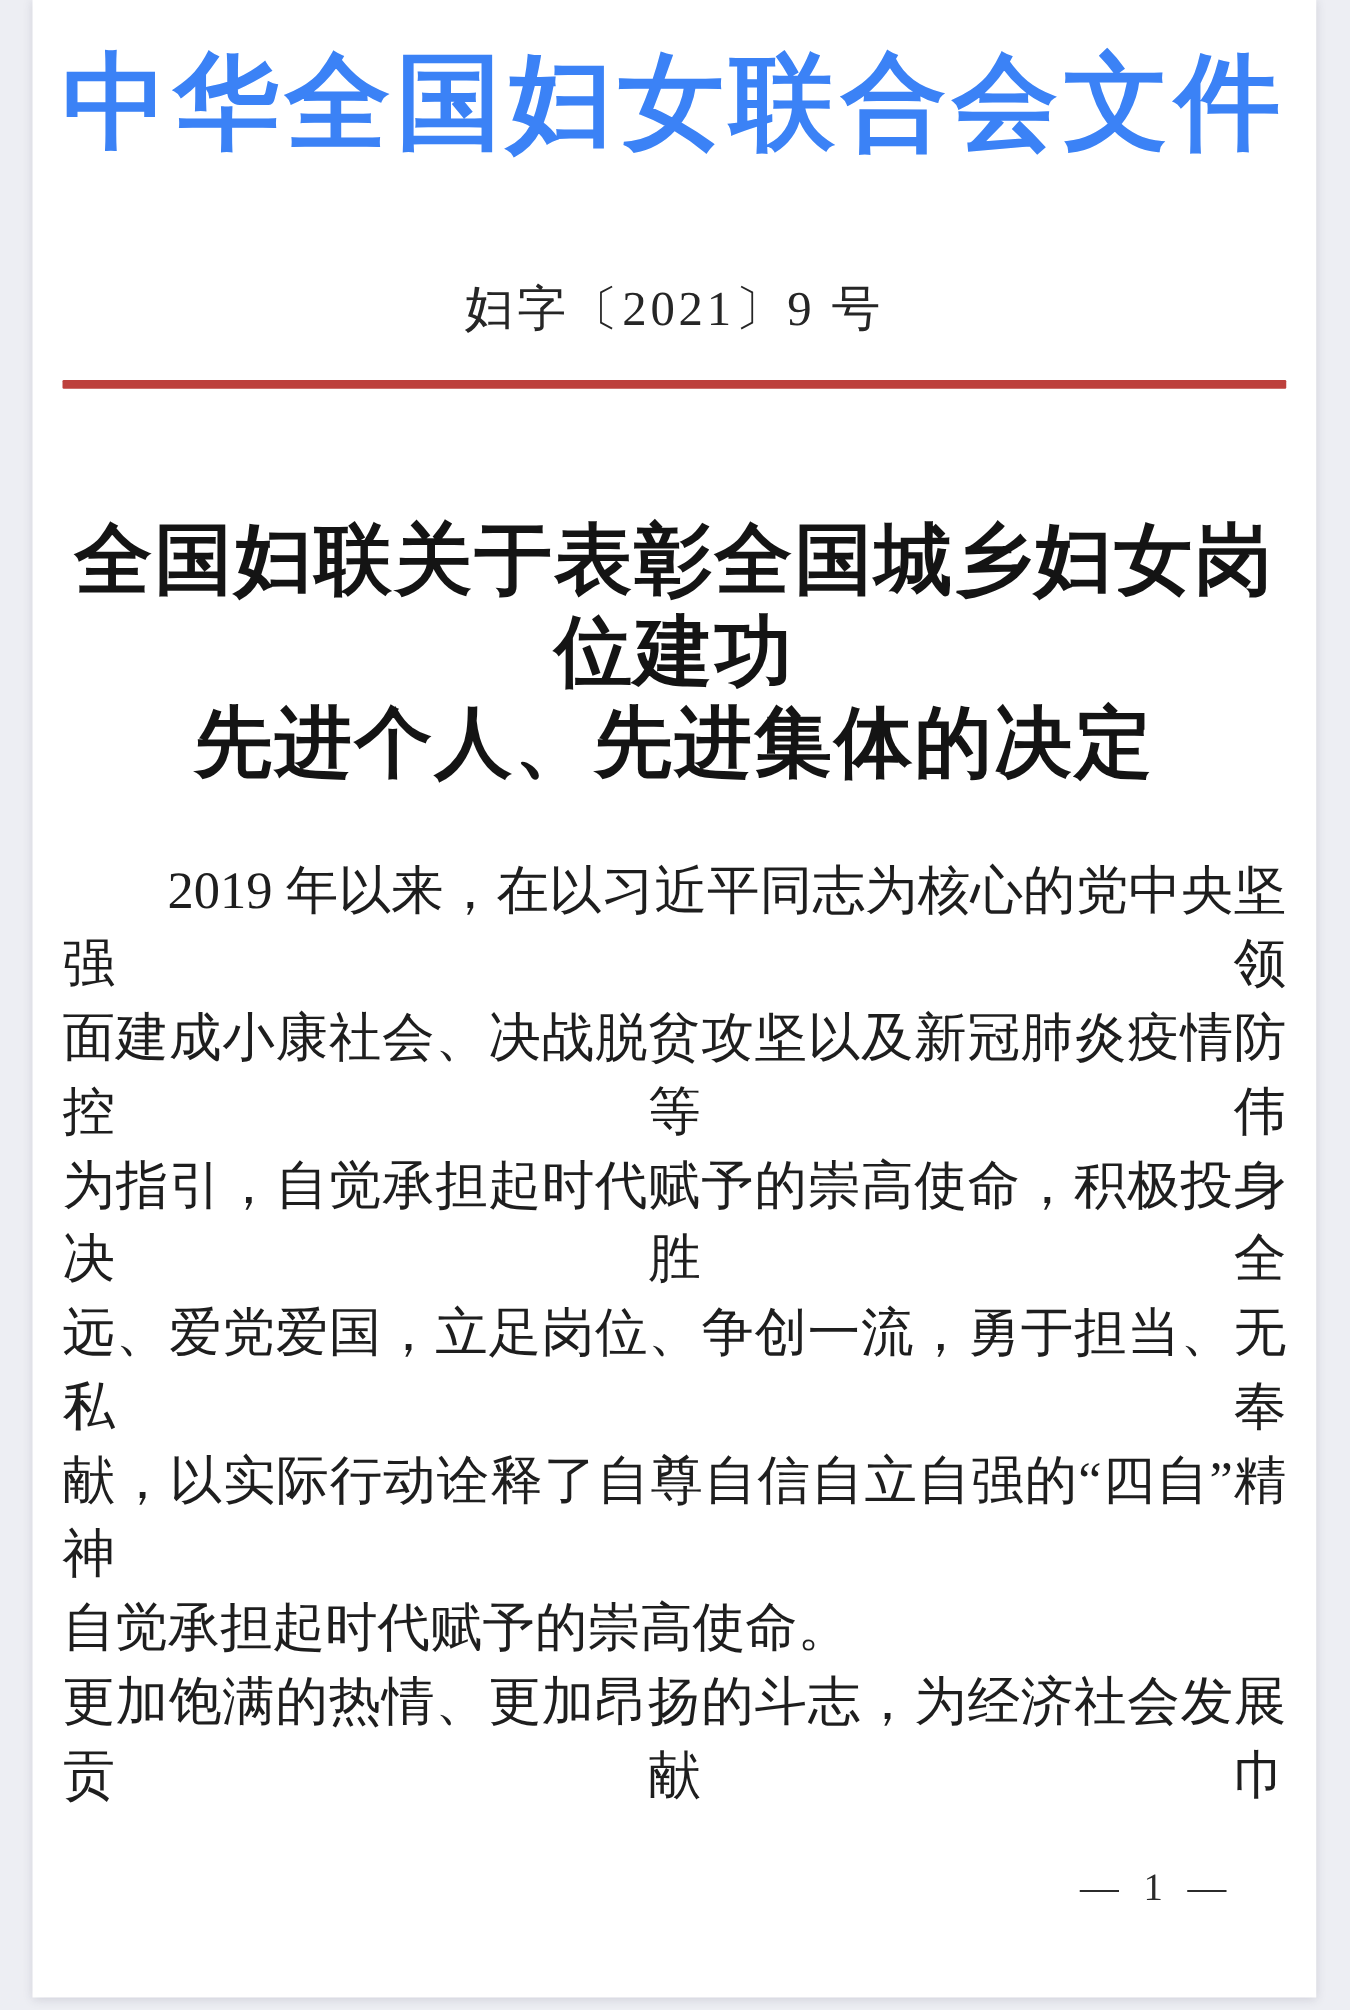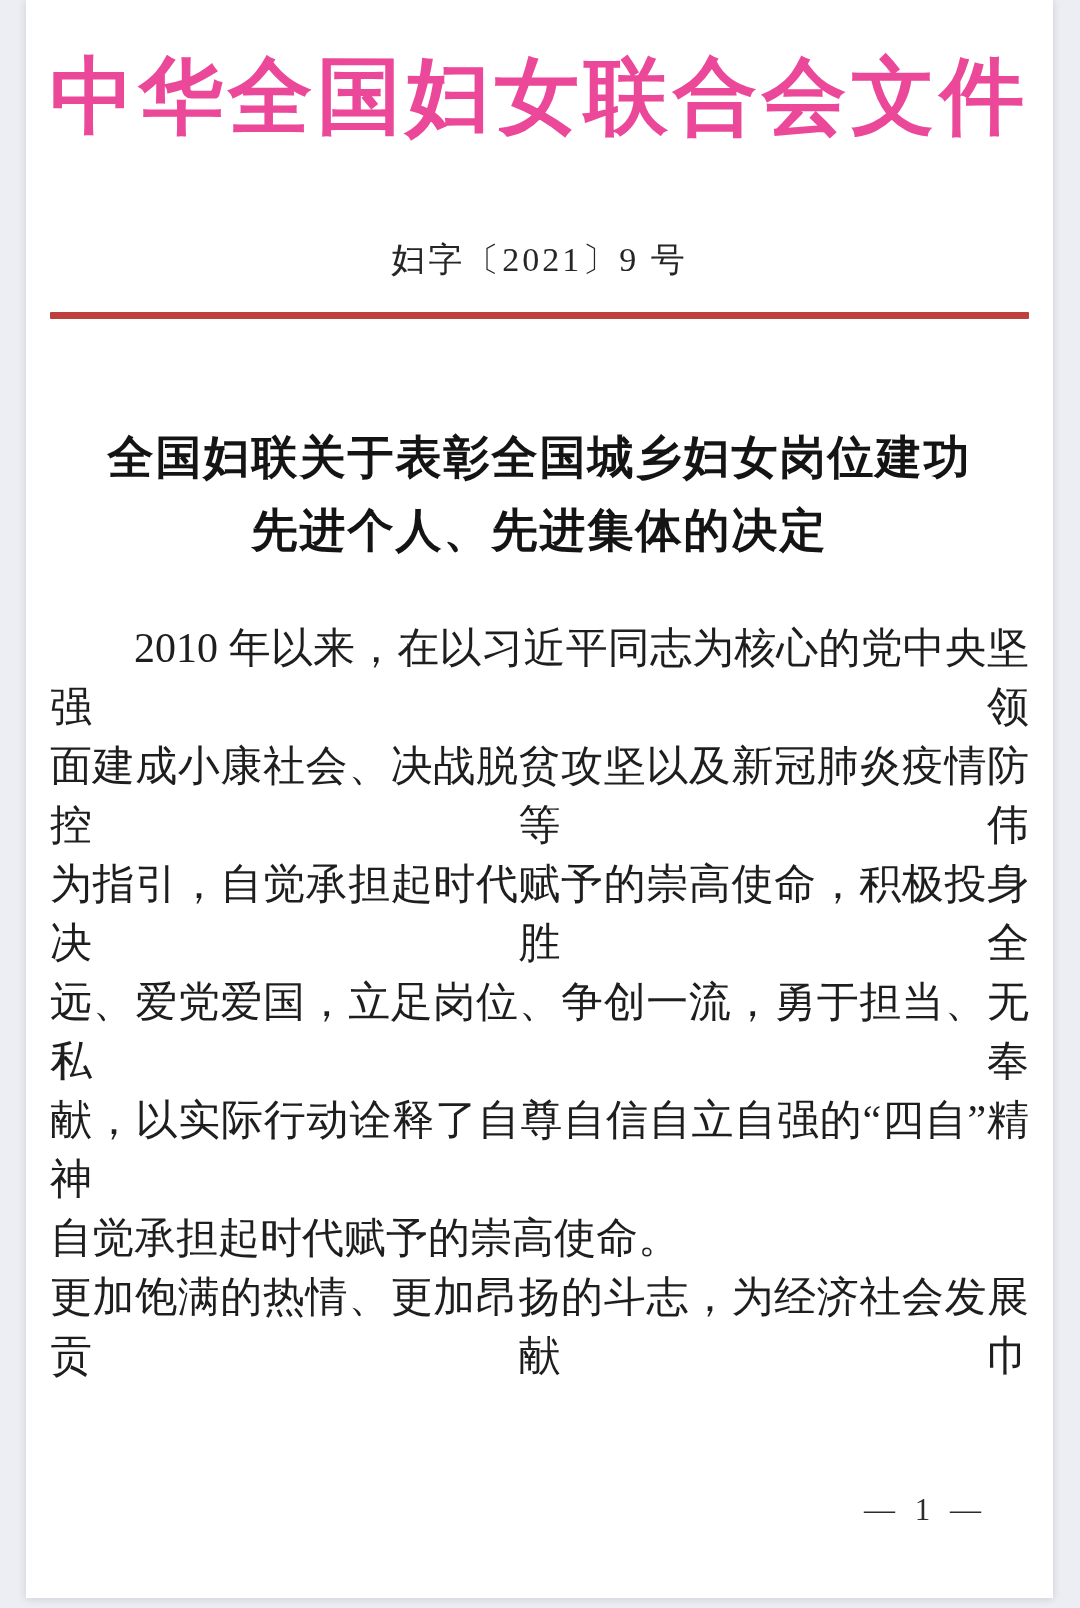--- a/index.html
+++ b/index.html
@@ -22,48 +22,48 @@
     left: 26px;
     top: 0;
     width: 1027px;
     height: 1598px;
     background: #ffffff;
     box-shadow: 0 1px 8px rgba(60, 60, 90, 0.18);
     box-sizing: border-box;
     padding: 0 24px;
   }
   .letterhead {
-    margin-top: 44px;
+    margin-top: 30px;
     text-align: center;
-    color: #ec4899;
+    color: #3b82f6;
     font-size: 84px;
     font-weight: 700;
     letter-spacing: 5px;
     line-height: 1.25;
     white-space: nowrap;
   }
   .doc-number {
     margin-top: 92px;
     text-align: center;
     color: #262626;
-    font-size: 34px;
+    font-size: 39px;
     letter-spacing: 3px;
     line-height: 1.1;
   }
   .red-rule {
     margin-top: 34px;
     height: 7px;
     background: #bd403c;
     border-radius: 1px;
   }
   .doc-title {
     margin: 102px 0 0 0;
     text-align: center;
     color: #141414;
-    font-size: 46px;
+    font-size: 62px;
     font-weight: 700;
     letter-spacing: 2px;
     line-height: 73px;
   }
   .body-text {
     margin-top: 52px;
     color: #1e1e1e;
     font-size: 42px;
     line-height: 59px;
   }
@@ -99,21 +99,21 @@
     <div class="doc-number">妇字〔2021〕9 号</div>
 
     <div class="red-rule"></div>
 
     <div class="doc-title">
       <div>全国妇联关于表彰全国城乡妇女岗位建功</div>
       <div>先进个人、先进集体的决定</div>
     </div>
 
     <div class="body-text">
-        <div class="body-line indent">2010 年以来，在以习近平同志为核心的党中央坚强领</div>
+        <div class="body-line indent">2019 年以来，在以习近平同志为核心的党中央坚强领</div>
         <div class="body-line">面建成小康社会、决战脱贫攻坚以及新冠肺炎疫情防控等伟</div>
         <div class="body-line">为指引，自觉承担起时代赋予的崇高使命，积极投身决胜全</div>
         <div class="body-line">远、爱党爱国，立足岗位、争创一流，勇于担当、无私奉</div>
         <div class="body-line">献，以实际行动诠释了自尊自信自立自强的“四自”精神</div>
         <div class="body-line para-end">自觉承担起时代赋予的崇高使命。</div>
         <div class="body-line">更加饱满的热情、更加昂扬的斗志，为经济社会发展贡献巾</div>
       </div>
 
     <div class="page-number">— 1 —</div>
 

